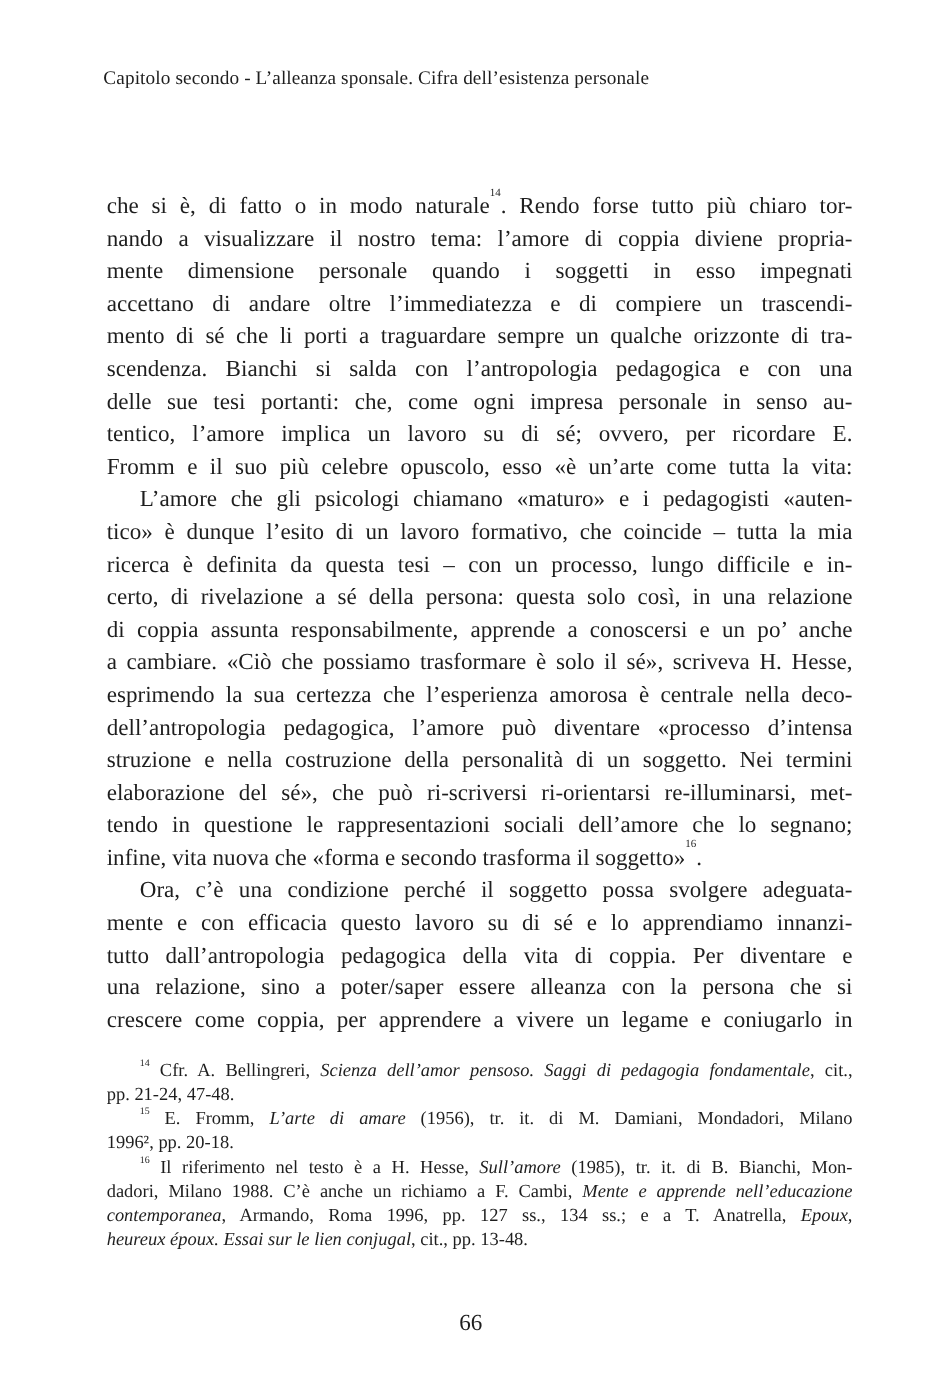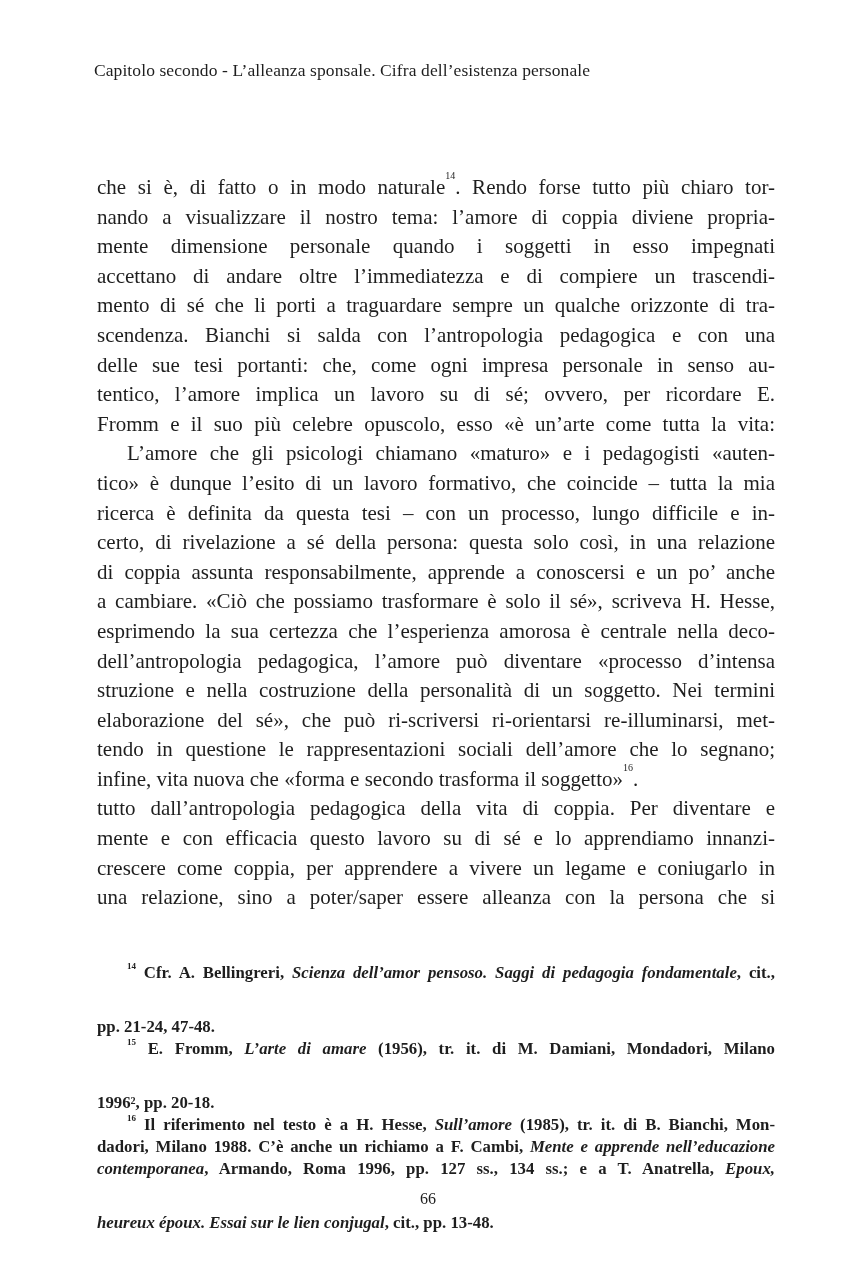--- a/index.html
+++ b/index.html
@@ -16,31 +16,31 @@
     position: absolute; top: 128px; left: 97px; width: 678px;
     font-size: 21px; line-height: 29.6px;
     text-align: justify; hyphens: manual; margin-top: 45px;
   }
   .body-text p { margin: 0; }
   .line { display: block; text-align: justify; text-align-last: justify; white-space: nowrap; }
   .line.last { text-align-last: left; }
   sup.fn { font-size: 10px; vertical-align: top; position: relative; top: -2px; line-height: 1; }
   .footnotes {
     position: absolute; top: 962px; left: 97px; width: 678px;
-    font-size: 16.8px; line-height: 22px; font-weight: bold;
+    font-size: 16.8px; line-height: 22px;
   }
   .footnotes p { margin: 0; }
   .footnotes .fline { display: block; text-align: justify; text-align-last: justify; white-space: nowrap; }
   .footnotes .fline.first { padding-left: 30px; }
-  .footnotes .fline.last { text-align-last: left; margin-top: 32px; }
+  .footnotes .fline.last { text-align-last: left; }
   .footnotes sup { font-size: 9px; vertical-align: top; position: relative; top: 0px; line-height: 1; }
   .footnotes i { font-style: italic; }
   .page-number {
     position: absolute; top: 1190px; left: 0; width: 856px;
-    text-align: center; font-size: 16px;
+    text-align: center; font-size: 21px;
   }
 </style>
 </head>
 <body>
 
 <div class="running-head">Capitolo secondo - L’alleanza sponsale. Cifra dell’esistenza personale</div>
 
 <div class="body-text" id="body-text">
     <p>
       <span class="line"><span>che si è, di fatto o in modo naturale</span><sup class="fn">14</sup><span>. Rendo forse tutto più chiaro tor-</span></span>
@@ -61,24 +61,25 @@
       <span class="line"><span>di coppia assunta responsabilmente, apprende a conoscersi e un po’ anche</span></span>
       <span class="line"><span>a cambiare. «Ciò che possiamo trasformare è solo il sé», scriveva H. Hesse,</span></span>
       <span class="line"><span>esprimendo la sua certezza che l’esperienza amorosa è centrale nella deco-</span></span>
       <span class="line"><span>dell’antropologia pedagogica, l’amore può diventare «processo d’intensa</span></span>
       <span class="line"><span>struzione e nella costruzione della personalità di un soggetto. Nei termini</span></span>
       <span class="line"><span>elaborazione del sé», che può ri-scriversi ri-orientarsi re-illuminarsi, met-</span></span>
       <span class="line"><span>tendo in questione le rappresentazioni sociali dell’amore che lo segnano;</span></span>
       <span class="line last"><span>infine, vita nuova che «forma e secondo trasforma il soggetto»</span><sup class="fn">16</sup><span>.</span></span>
     </p>
     <p>
+      <span class="line" style="padding-left: 30px;"><span>Ora, c’è una condizione perché il soggetto possa svolgere adeguata-</span></span>
+      <span class="line"><span>mente e con efficacia questo lavoro su di sé e lo apprendiamo innanzi-</span></span>
       <span class="line"><span>tutto dall’antropologia pedagogica della vita di coppia. Per diventare e</span></span>
-      <span class="line"><span>mente e con efficacia questo lavoro su di sé e lo apprendiamo innanzi-</span></span>
+      <span class="line"><span>una relazione, sino a poter/saper essere alleanza con la persona che si</span></span>
       <span class="line"><span>crescere come coppia, per apprendere a vivere un legame e coniugarlo in</span></span>
-      <span class="line"><span>una relazione, sino a poter/saper essere alleanza con la persona che si</span></span>
     </p>
   </div>
 
 <div class="footnotes" id="footnotes">
     <p>
       <span class="fline first"><sup>14</sup><span> Cfr. A. Bellingreri, </span><i>Scienza dell’amor pensoso. Saggi di pedagogia fondamentale</i><span>, cit.,</span></span>
       <span class="fline last"><span>pp. 21-24, 47-48.</span></span>
     </p>
     <p>
       <span class="fline first"><sup>15</sup><span> E. Fromm, </span><i>L’arte di amare</i><span> (1956), tr. it. di M. Damiani, Mondadori, Milano</span></span>

